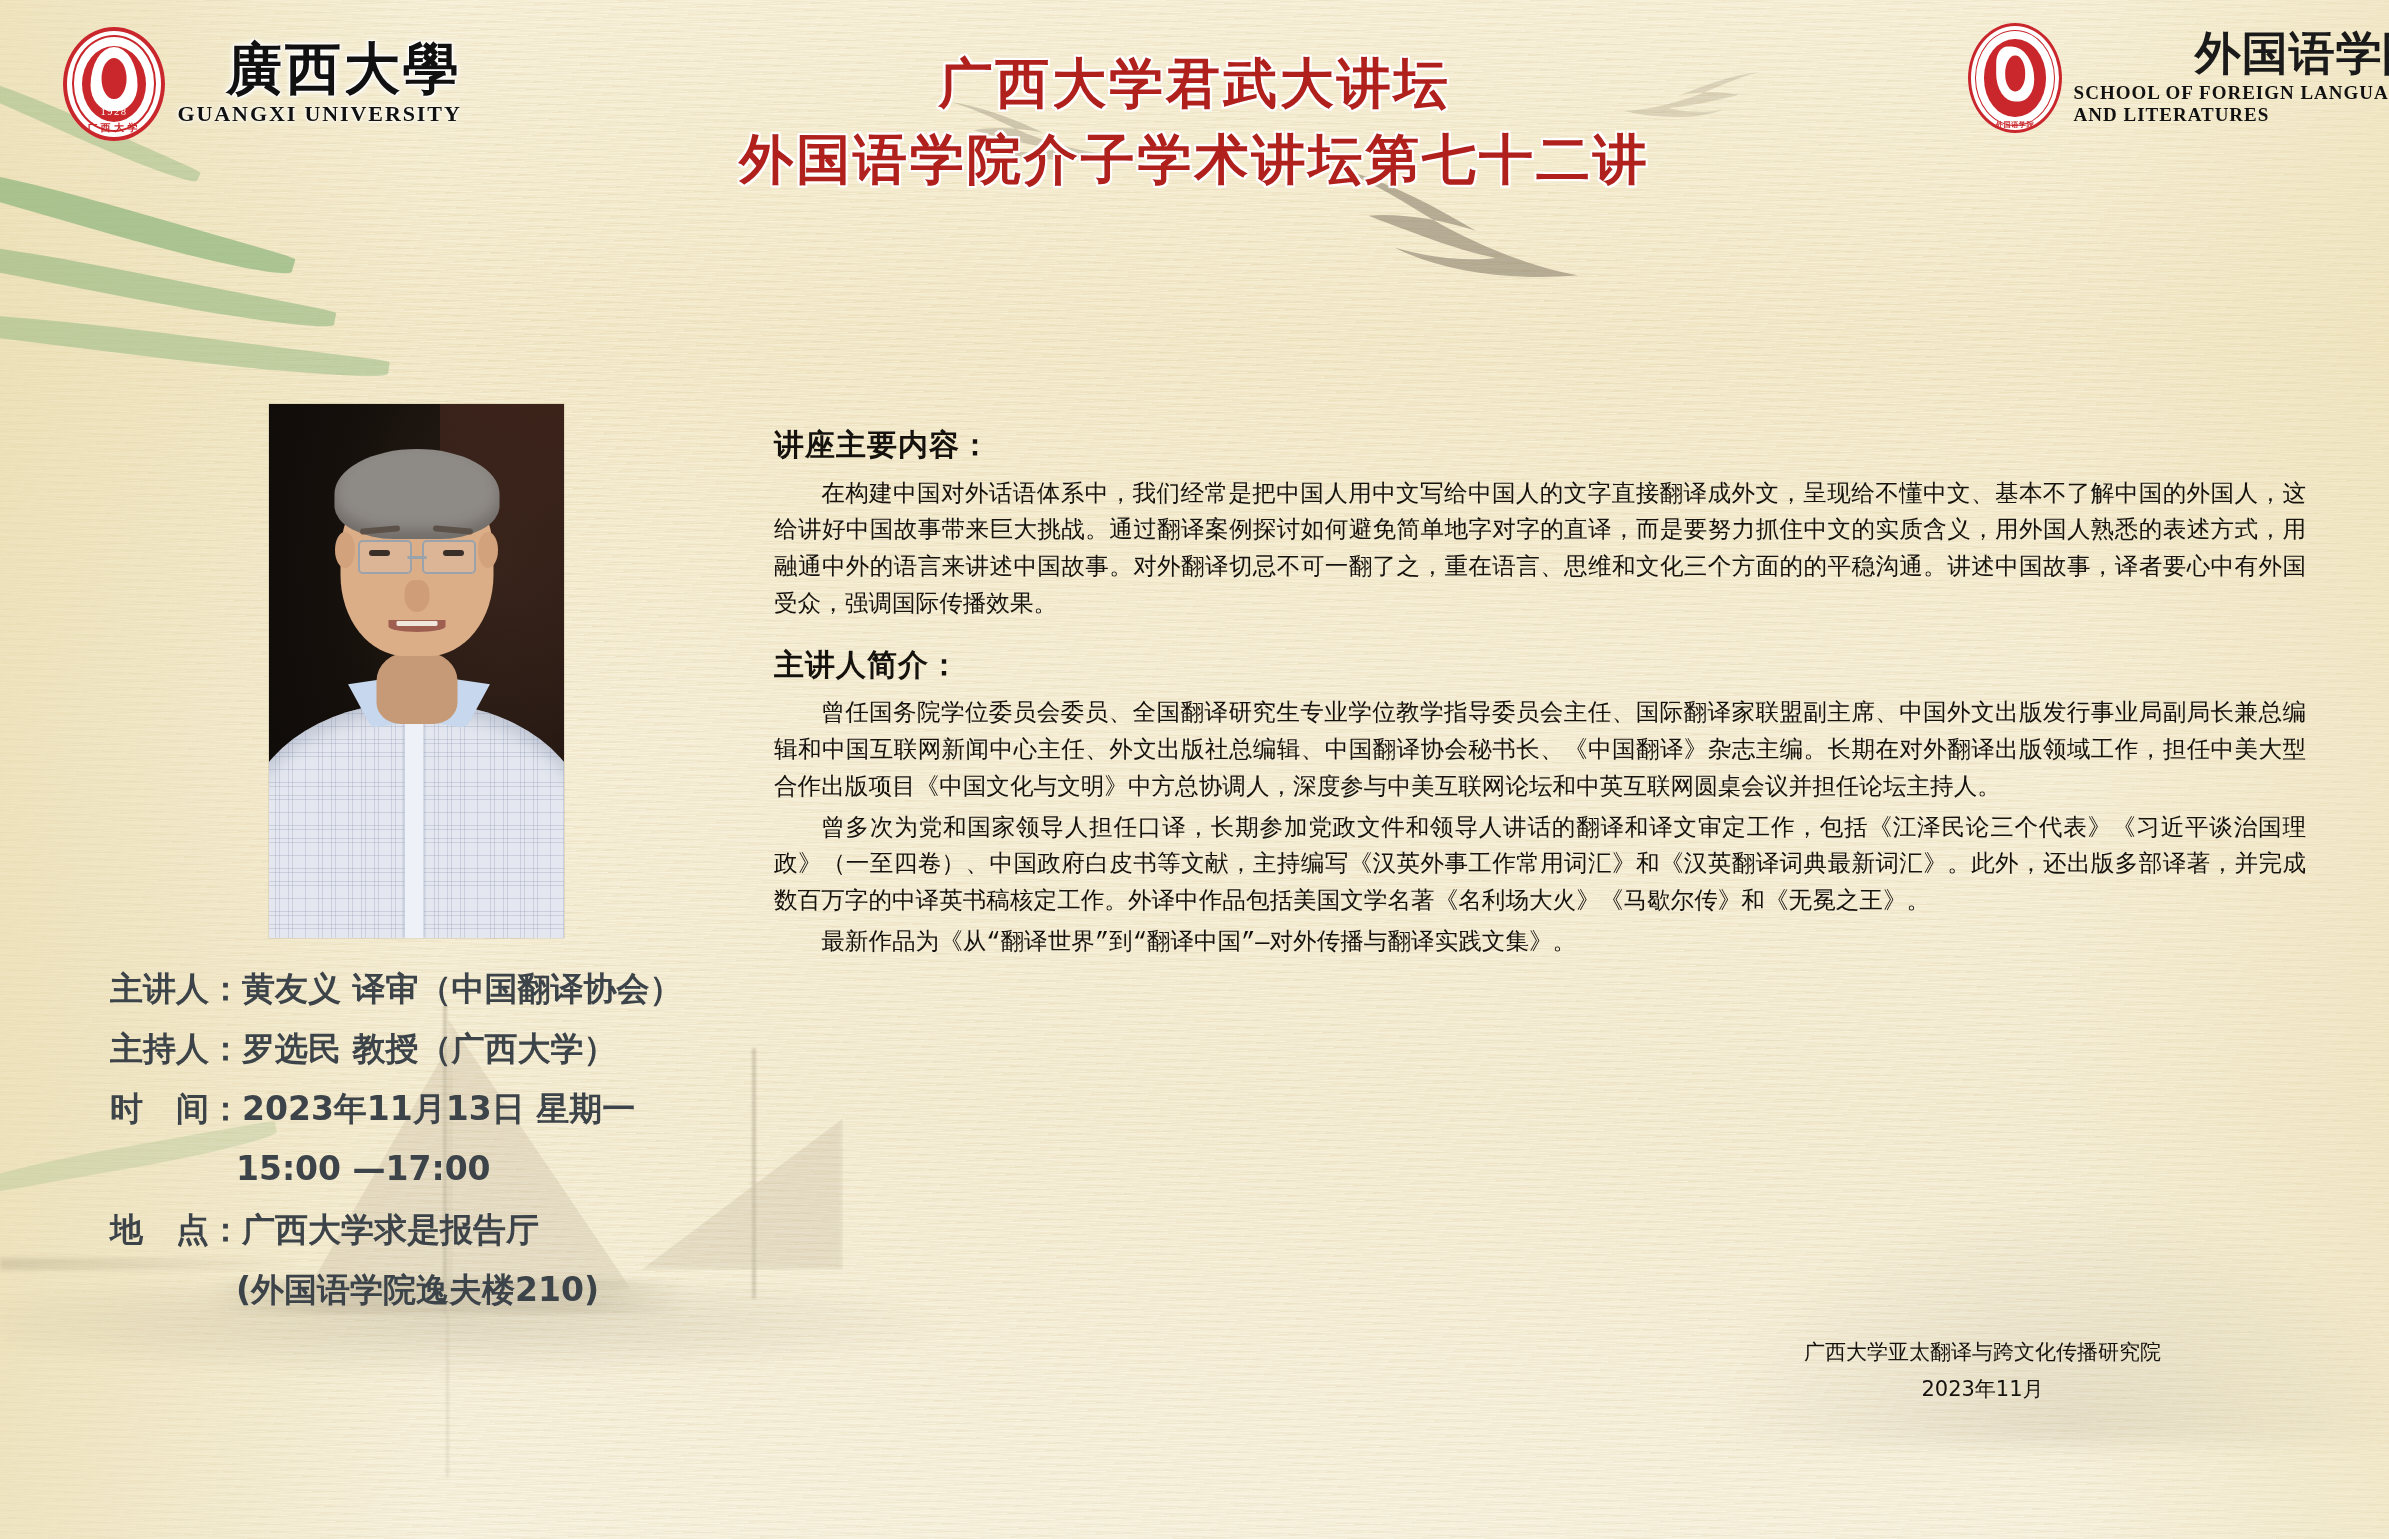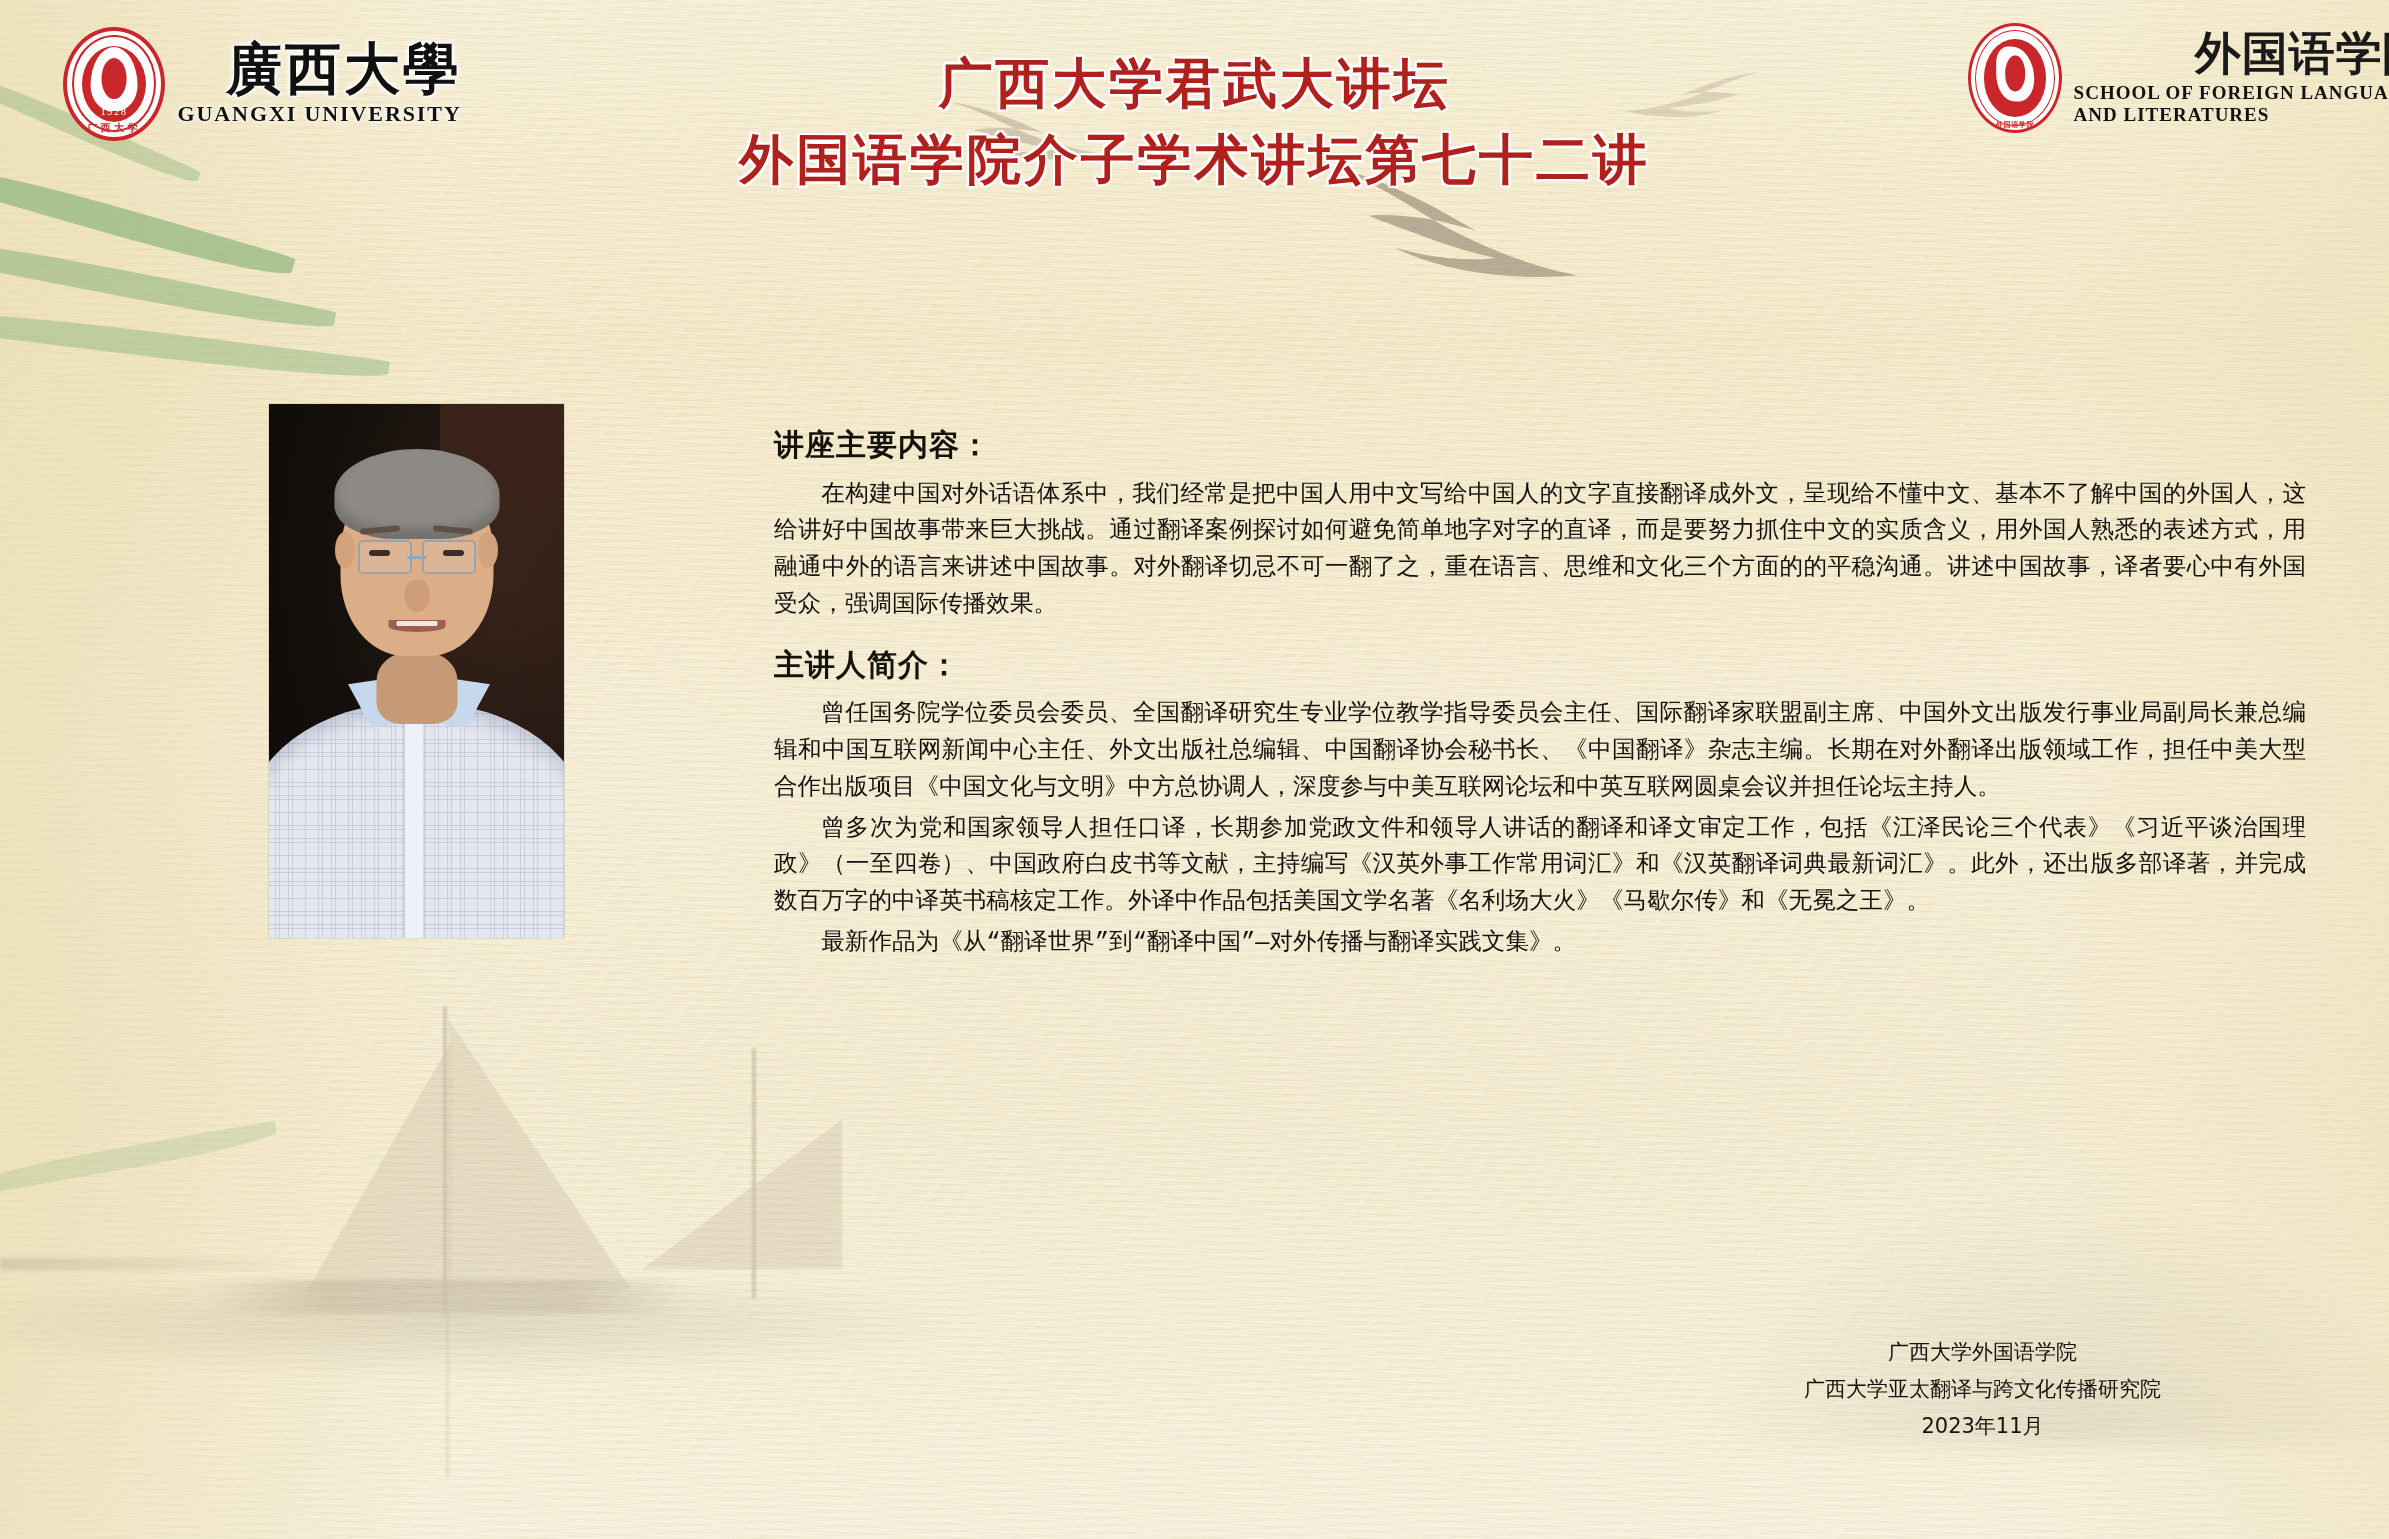--- a/index.html
+++ b/index.html
@@ -342,31 +342,38 @@
     <div class="ph-glass-l"></div>
     <div class="ph-glass-r"></div>
     <div class="ph-bridge"></div>
     <div class="ph-eye-l"></div>
     <div class="ph-eye-r"></div>
     <div class="ph-nose"></div>
     <div class="ph-mouth"></div>
     <div class="ph-teeth"></div>
   </div>
 
+  <div id="info">
+    <div class="row">主讲人：黄友义 译审（中国翻译协会）</div>
+    <div class="row">主持人：罗选民 教授（广西大学）</div>
+    <div class="row">时　间：2023年11月13日 星期一</div>
+    <div class="row indent">15:00 —17:00</div>
+    <div class="row">地　点：广西大学求是报告厅</div>
+    <div class="row indent">(外国语学院逸夫楼210)</div>
+  </div>
 
   <div id="content">
     <div class="sec-head">讲座主要内容：</div>
     <p class="para">在构建中国对外话语体系中，我们经常是把中国人用中文写给中国人的文字直接翻译成外文，呈现给不懂中文、基本不了解中国的外国人，这给讲好中国故事带来巨大挑战。通过翻译案例探讨如何避免简单地字对字的直译，而是要努力抓住中文的实质含义，用外国人熟悉的表述方式，用融通中外的语言来讲述中国故事。对外翻译切忌不可一翻了之，重在语言、思维和文化三个方面的的平稳沟通。讲述中国故事，译者要心中有外国受众，强调国际传播效果。</p>
 
     <div class="sec-head second">主讲人简介：</div>
     <p class="para">曾任国务院学位委员会委员、全国翻译研究生专业学位教学指导委员会主任、国际翻译家联盟副主席、中国外文出版发行事业局副局长兼总编辑和中国互联网新闻中心主任、外文出版社总编辑、中国翻译协会秘书长、《中国翻译》杂志主编。长期在对外翻译出版领域工作，担任中美大型合作出版项目《中国文化与文明》中方总协调人，深度参与中美互联网论坛和中英互联网圆桌会议并担任论坛主持人。</p>
     <p class="para">曾多次为党和国家领导人担任口译，长期参加党政文件和领导人讲话的翻译和译文审定工作，包括《江泽民论三个代表》《习近平谈治国理政》（一至四卷）、中国政府白皮书等文献，主持编写《汉英外事工作常用词汇》和《汉英翻译词典最新词汇》。此外，还出版多部译著，并完成数百万字的中译英书稿核定工作。外译中作品包括美国文学名著《名利场大火》《马歇尔传》和《无冕之王》。</p>
     <p class="para">最新作品为《从“翻译世界”到“翻译中国”—对外传播与翻译实践文集》。</p>
   </div>
 
   <div id="signoff">
-    <div>广西大学外国语学院</div>
     <div>广西大学亚太翻译与跨文化传播研究院</div>
     <div>2023年11月</div>
   </div>
 
 </div>
 
 
 </body></html>

